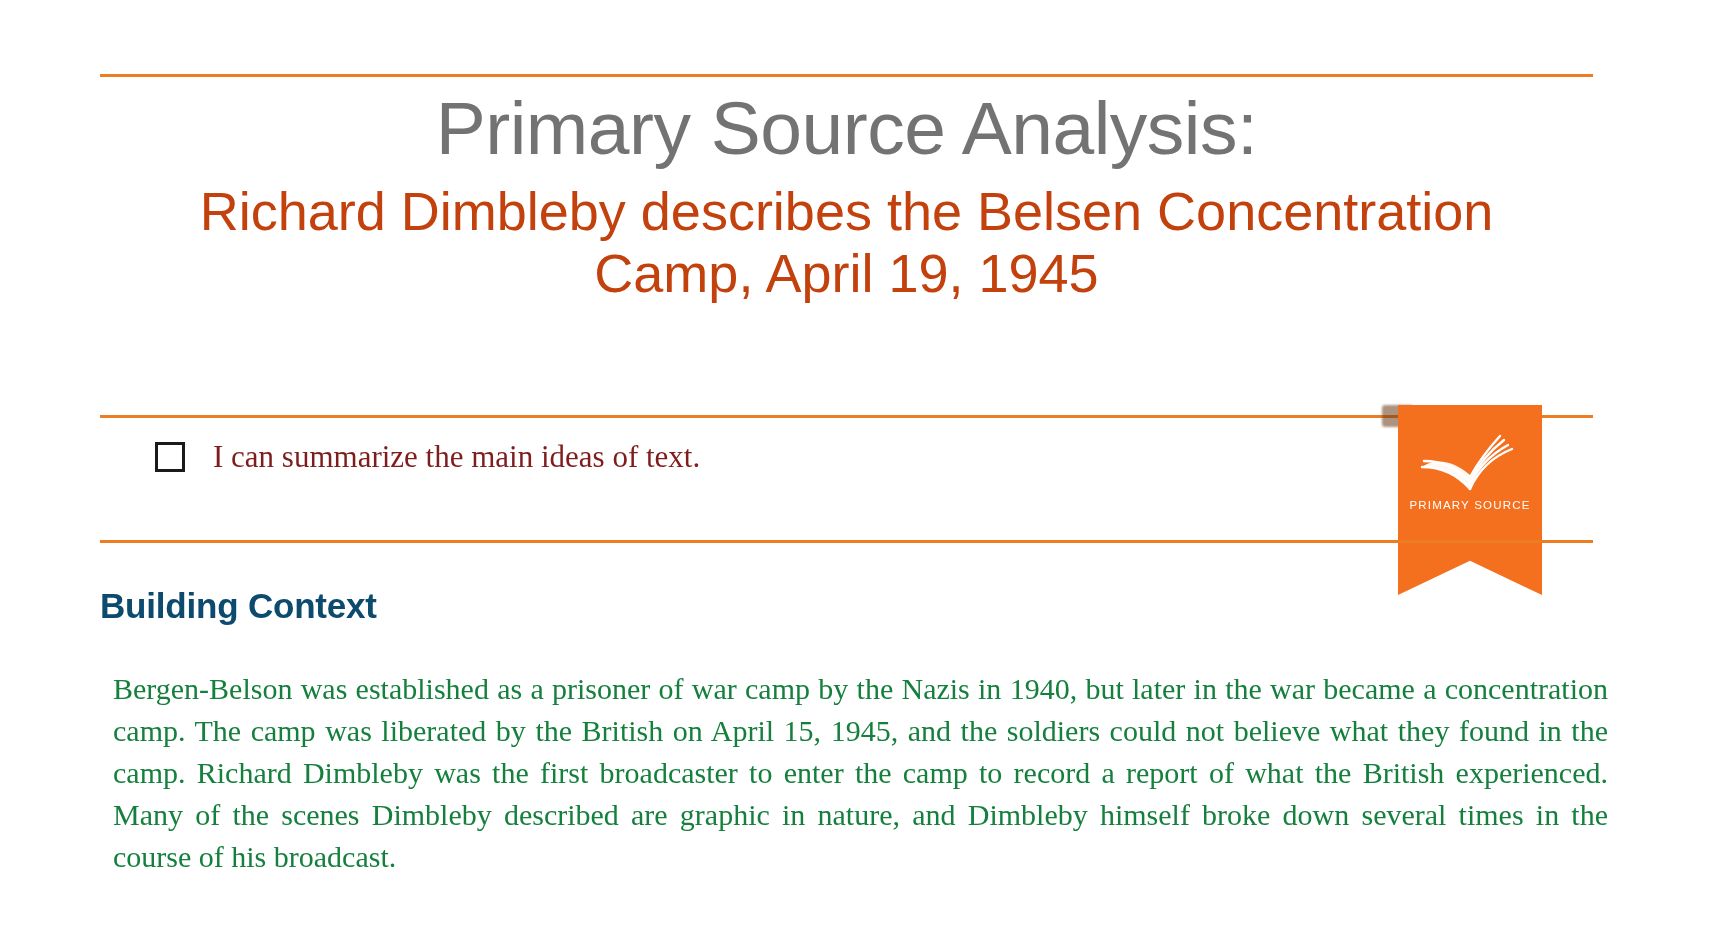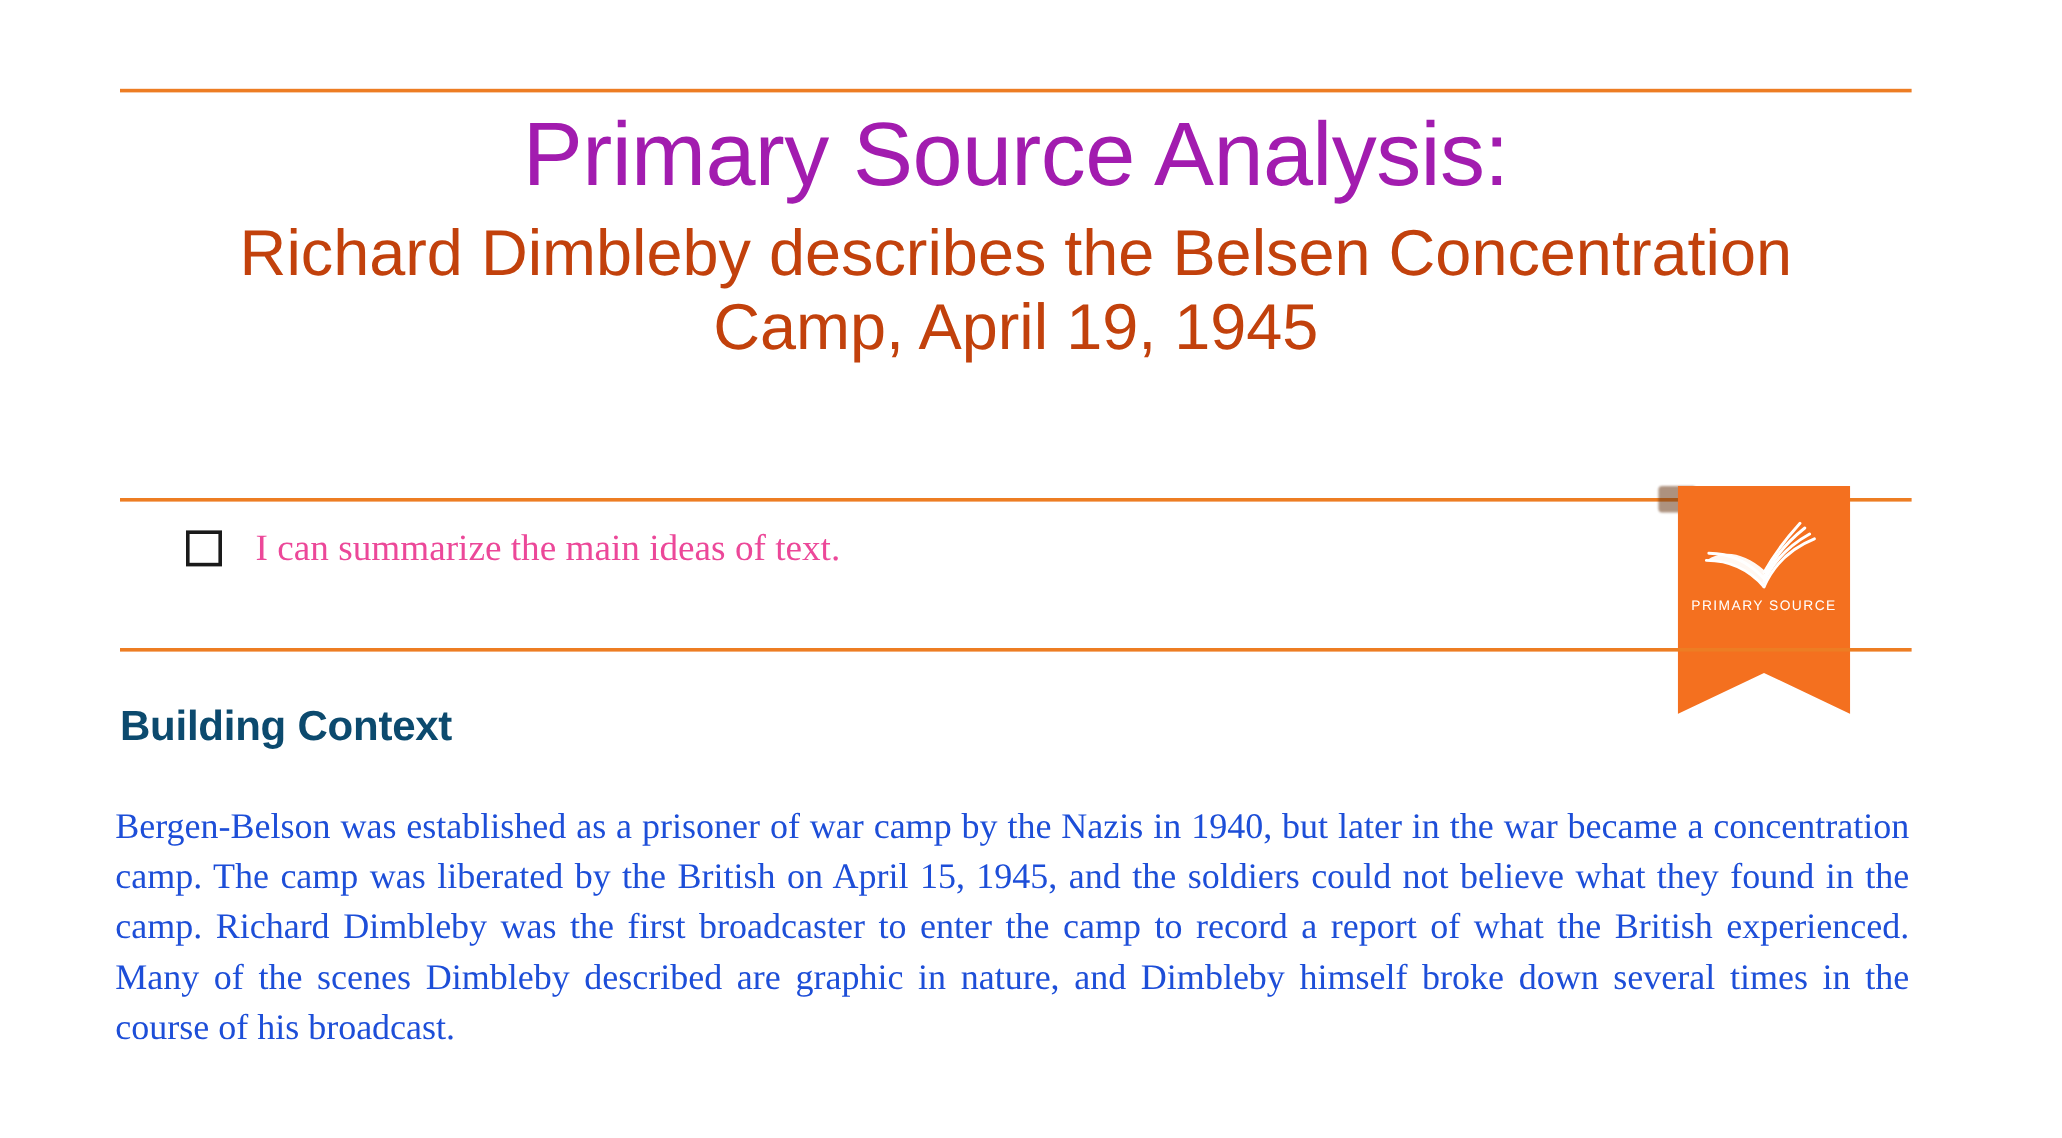--- a/index.html
+++ b/index.html
@@ -40,21 +40,21 @@
     width: 1493px;
     text-align: center;
     font-family: "Liberation Sans", sans-serif;
     color: #2E4A8B;
   }
   .title-main {
     font-size: 75px;
     line-height: 88px;
     font-weight: 400;
     letter-spacing: -0.5px;
-    color: #a21caf;
+    color: #737373;
   }
   .title-sub {
     font-size: 54px;
     line-height: 62px;
     font-weight: 400;
     color: #c2410c;
     margin-top: 8px;
     padding: 0 20px;
   }
 
@@ -72,21 +72,21 @@
     height: 30px;
     border: 3px solid #1A1A1A;
     box-sizing: border-box;
     background: #ffffff;
     flex: 0 0 auto;
   }
   .objective-text {
     font-family: "Liberation Serif", serif;
     font-size: 31px;
     line-height: 34px;
-    color: #ec4899;
+    color: #7f1d1d;
     white-space: nowrap;
   }
 
   
   .badge {
     position: absolute;
     top: 405px;
     left: 1382px;
     width: 160px;
     height: 190px;
@@ -143,26 +143,26 @@
     left: 100px;
     font-family: "Liberation Sans", sans-serif;
     font-size: 35px;
     font-weight: bold;
     color: #0c4a6e;
     letter-spacing: -0.2px;
   }
   .body-text {
     position: absolute;
     top: 668px;
-    left: 96px;
+    left: 113px;
     width: 1495px;
     font-family: "Liberation Serif", serif;
     font-size: 30px;
     line-height: 42px;
-    color: #1d4ed8;
+    color: #15803d;
     text-align: justify;
     text-justify: inter-word;
   }
 </style>
 </head>
 <body>
 
 <div class="page">
 
   <div class="rule rule-top"></div>

